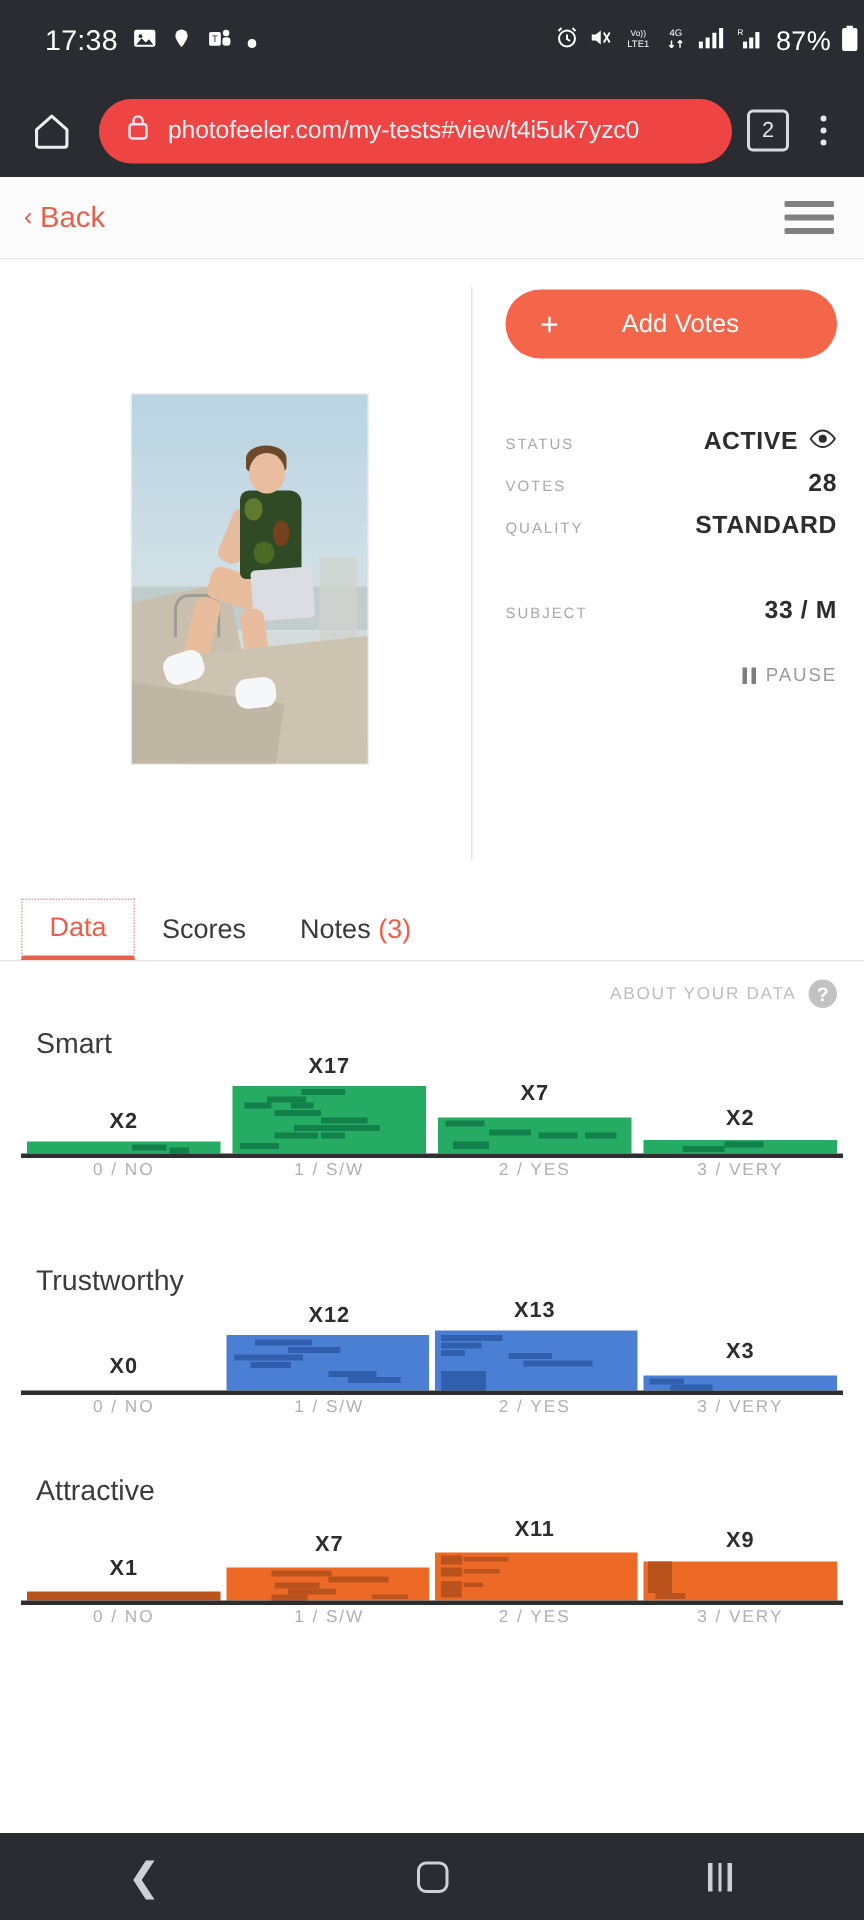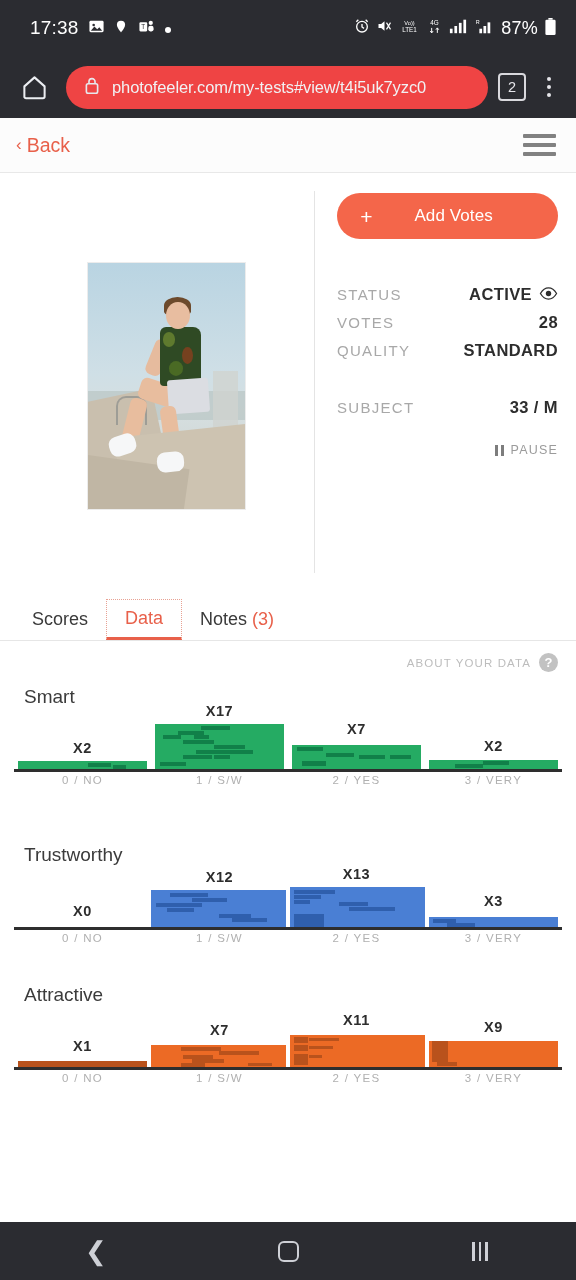--- a/index.html
+++ b/index.html
@@ -8,21 +8,21 @@
     font-family: "Liberation Sans", sans-serif;
     background: #ffffff;
     overflow: hidden;
   }
   .screen { width:576px; height:1280px; position:relative; display:flex; flex-direction:column; }
 
   
   .statusbar {
     height: 56px; background:#2b2c31; color:#fff;
     display:flex; align-items:center; justify-content:space-between;
-    padding: 0 19px 0 30px; flex:none;
+    padding: 0 3px 0 30px; flex:none;
   }
   .sb-left { display:flex; align-items:center; gap:9px; }
   .sb-time { font-size:19px; letter-spacing:0.2px; font-weight:400; }
   .sb-right { display:flex; align-items:flex-start; gap:6px; }
   .sb-batt { font-size:18px; letter-spacing:0.2px; margin-left:2px;}
   .ic { display:inline-block; }
 
   
   .browserbar {
     height:62px; background:#2b2c31; display:flex; align-items:center;
@@ -93,21 +93,21 @@
   .addvotes {
     height:46px; border-radius:25px; background:#f4664a; color:#fff;
     display:flex; align-items:center; justify-content:center; gap:42px;
     font-size:17px; padding:0 16px; margin-right: 0px; margin-top:2px;
   }
   .av-plus { font-size:21px; line-height:1; font-weight:400; margin-left:6px;}
   .av-label { letter-spacing:0.1px; }
 
   .statlist { margin-top:46px; }
   .statrow { display:flex; align-items:baseline; justify-content:space-between; margin-bottom:9px; }
-  .stat-k { color:#a8a8a8; font-size:15px; letter-spacing:1.3px; font-weight:400; }
+  .stat-k { color:#a8a8a8; font-size:10px; letter-spacing:1.3px; font-weight:400; }
   .stat-v { color:#2d2d2d; font-size:16.5px; font-weight:700; letter-spacing:0.4px;
             display:flex; align-items:center; gap:7px; }
   .statgap { height:29px; }
   .pause-row { display:flex; justify-content:flex-end; align-items:center; gap:7px;
                margin-top:26px; color:#9b9b9b; }
   .pause-ic { display:flex; gap:2.5px; }
   .pause-ic i { width:3px; height:11px; background:#7d7d7d; display:block; }
   .pause-label { font-size:12.5px; letter-spacing:1.2px; }
 
   
@@ -335,22 +335,22 @@
           <span class="pause-ic">
               <i></i>
               <i></i>
             </span>
           <span class="pause-label">PAUSE</span>
         </div>
       </div>
     </div>
 
     <div class="tabsrow">
+      <div class="tab active">Data</div>
       <div class="tab">Scores</div>
-      <div class="tab active">Data</div>
       <div class="tab">
         <span>Notes</span>
         <span class="notecount">(3)</span>
       </div>
     </div>
 
     <div class="aboutrow">
       <span class="about-label">ABOUT YOUR DATA</span>
       <span class="q-badge">?</span>
     </div>

